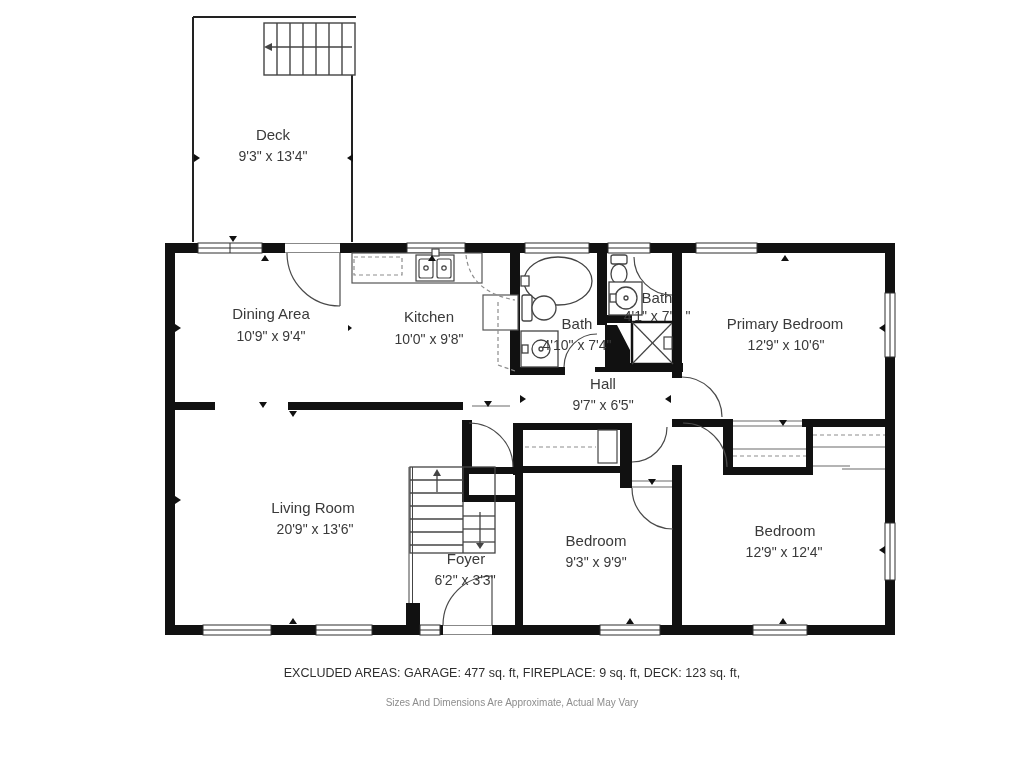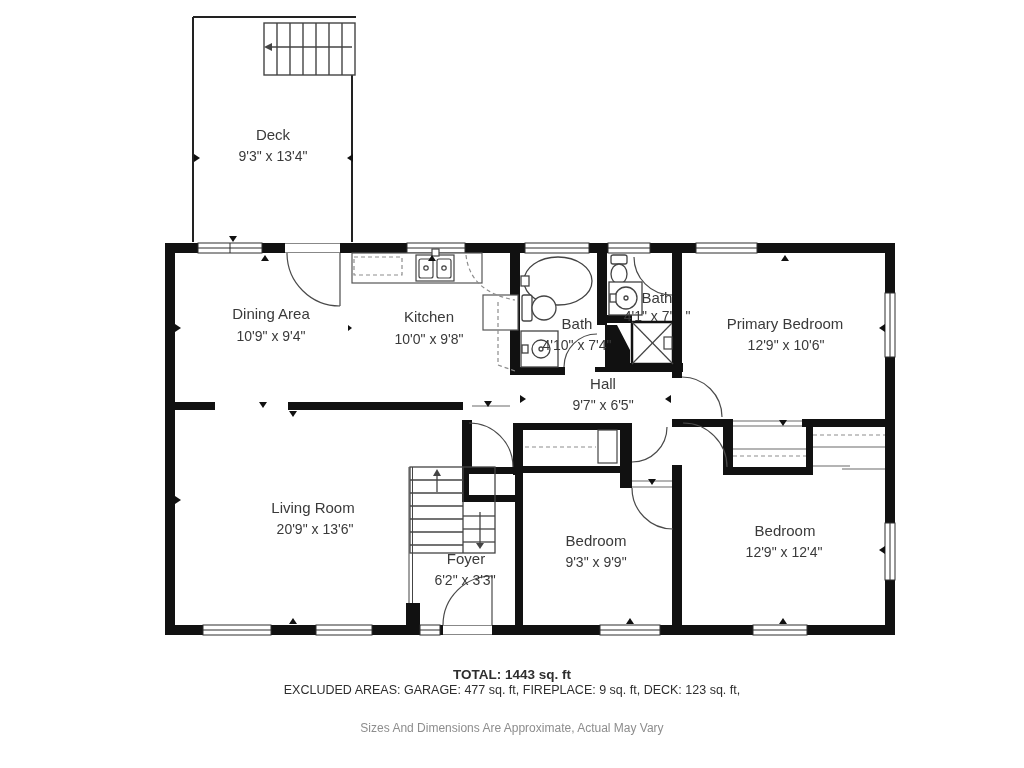--- a/index.html
+++ b/index.html
@@ -4,21 +4,21 @@
 <style>
   html,body{margin:0;padding:0;background:#f4f4f4;}
   #stage{position:relative;width:1024px;height:768px;background:#ffffff;overflow:hidden;
          font-family:"Liberation Sans", sans-serif;padding-left:20px;}
   svg text{font-family:"Liberation Sans", sans-serif;}
   .room-name{font-size:15px;fill:#3a3a3a;text-anchor:middle;}
   .room-dims{font-size:14px;fill:#3a3a3a;text-anchor:middle;}
   #footer{position:absolute;left:0;top:666px;width:1024px;text-align:center;color:#2e2e2e;}
   #footer .ln{line-height:15.5px;font-size:12.5px;}
   #footer .total{font-weight:bold;font-size:13.5px;line-height:17px;}
-  #footer .disclaimer{margin-top:22px;font-size:12px;color:#8d8d8d;}
+  #footer .disclaimer{margin-top:15px;font-size:10px;color:#8d8d8d;}
 </style>
 </head>
 <body>
 
 <div id="stage">
 <svg width="1024" height="768" viewBox="0 0 1024 768">
 
   <g stroke="#222" stroke-width="2" fill="none">
     <line x1="173" y1="17" x2="336" y2="17"></line>
     <line x1="173" y1="17" x2="173" y2="242"></line>
@@ -321,17 +321,16 @@
     <text class="room-name" x="765" y="536">Bedroom</text>
     <text class="room-dims" x="764" y="557">12'9" x 12'4"</text>
   </g>
 
   <rect x="652" y="308" width="10" height="18" fill="#111111"></rect>
   <text class="room-dims" x="668" y="321">"</text>
 </svg>
 
   
   <div id="footer">
-    <div class="ln total">TOTAL: 1443 sq. ft</div>
     <div class="ln">EXCLUDED AREAS: GARAGE: 477 sq. ft, FIREPLACE: 9 sq. ft, DECK: 123 sq. ft,</div>
     <div class="disclaimer">Sizes And Dimensions Are Approximate, Actual May Vary</div>
   </div>
 </div>
 
 </body></html>

